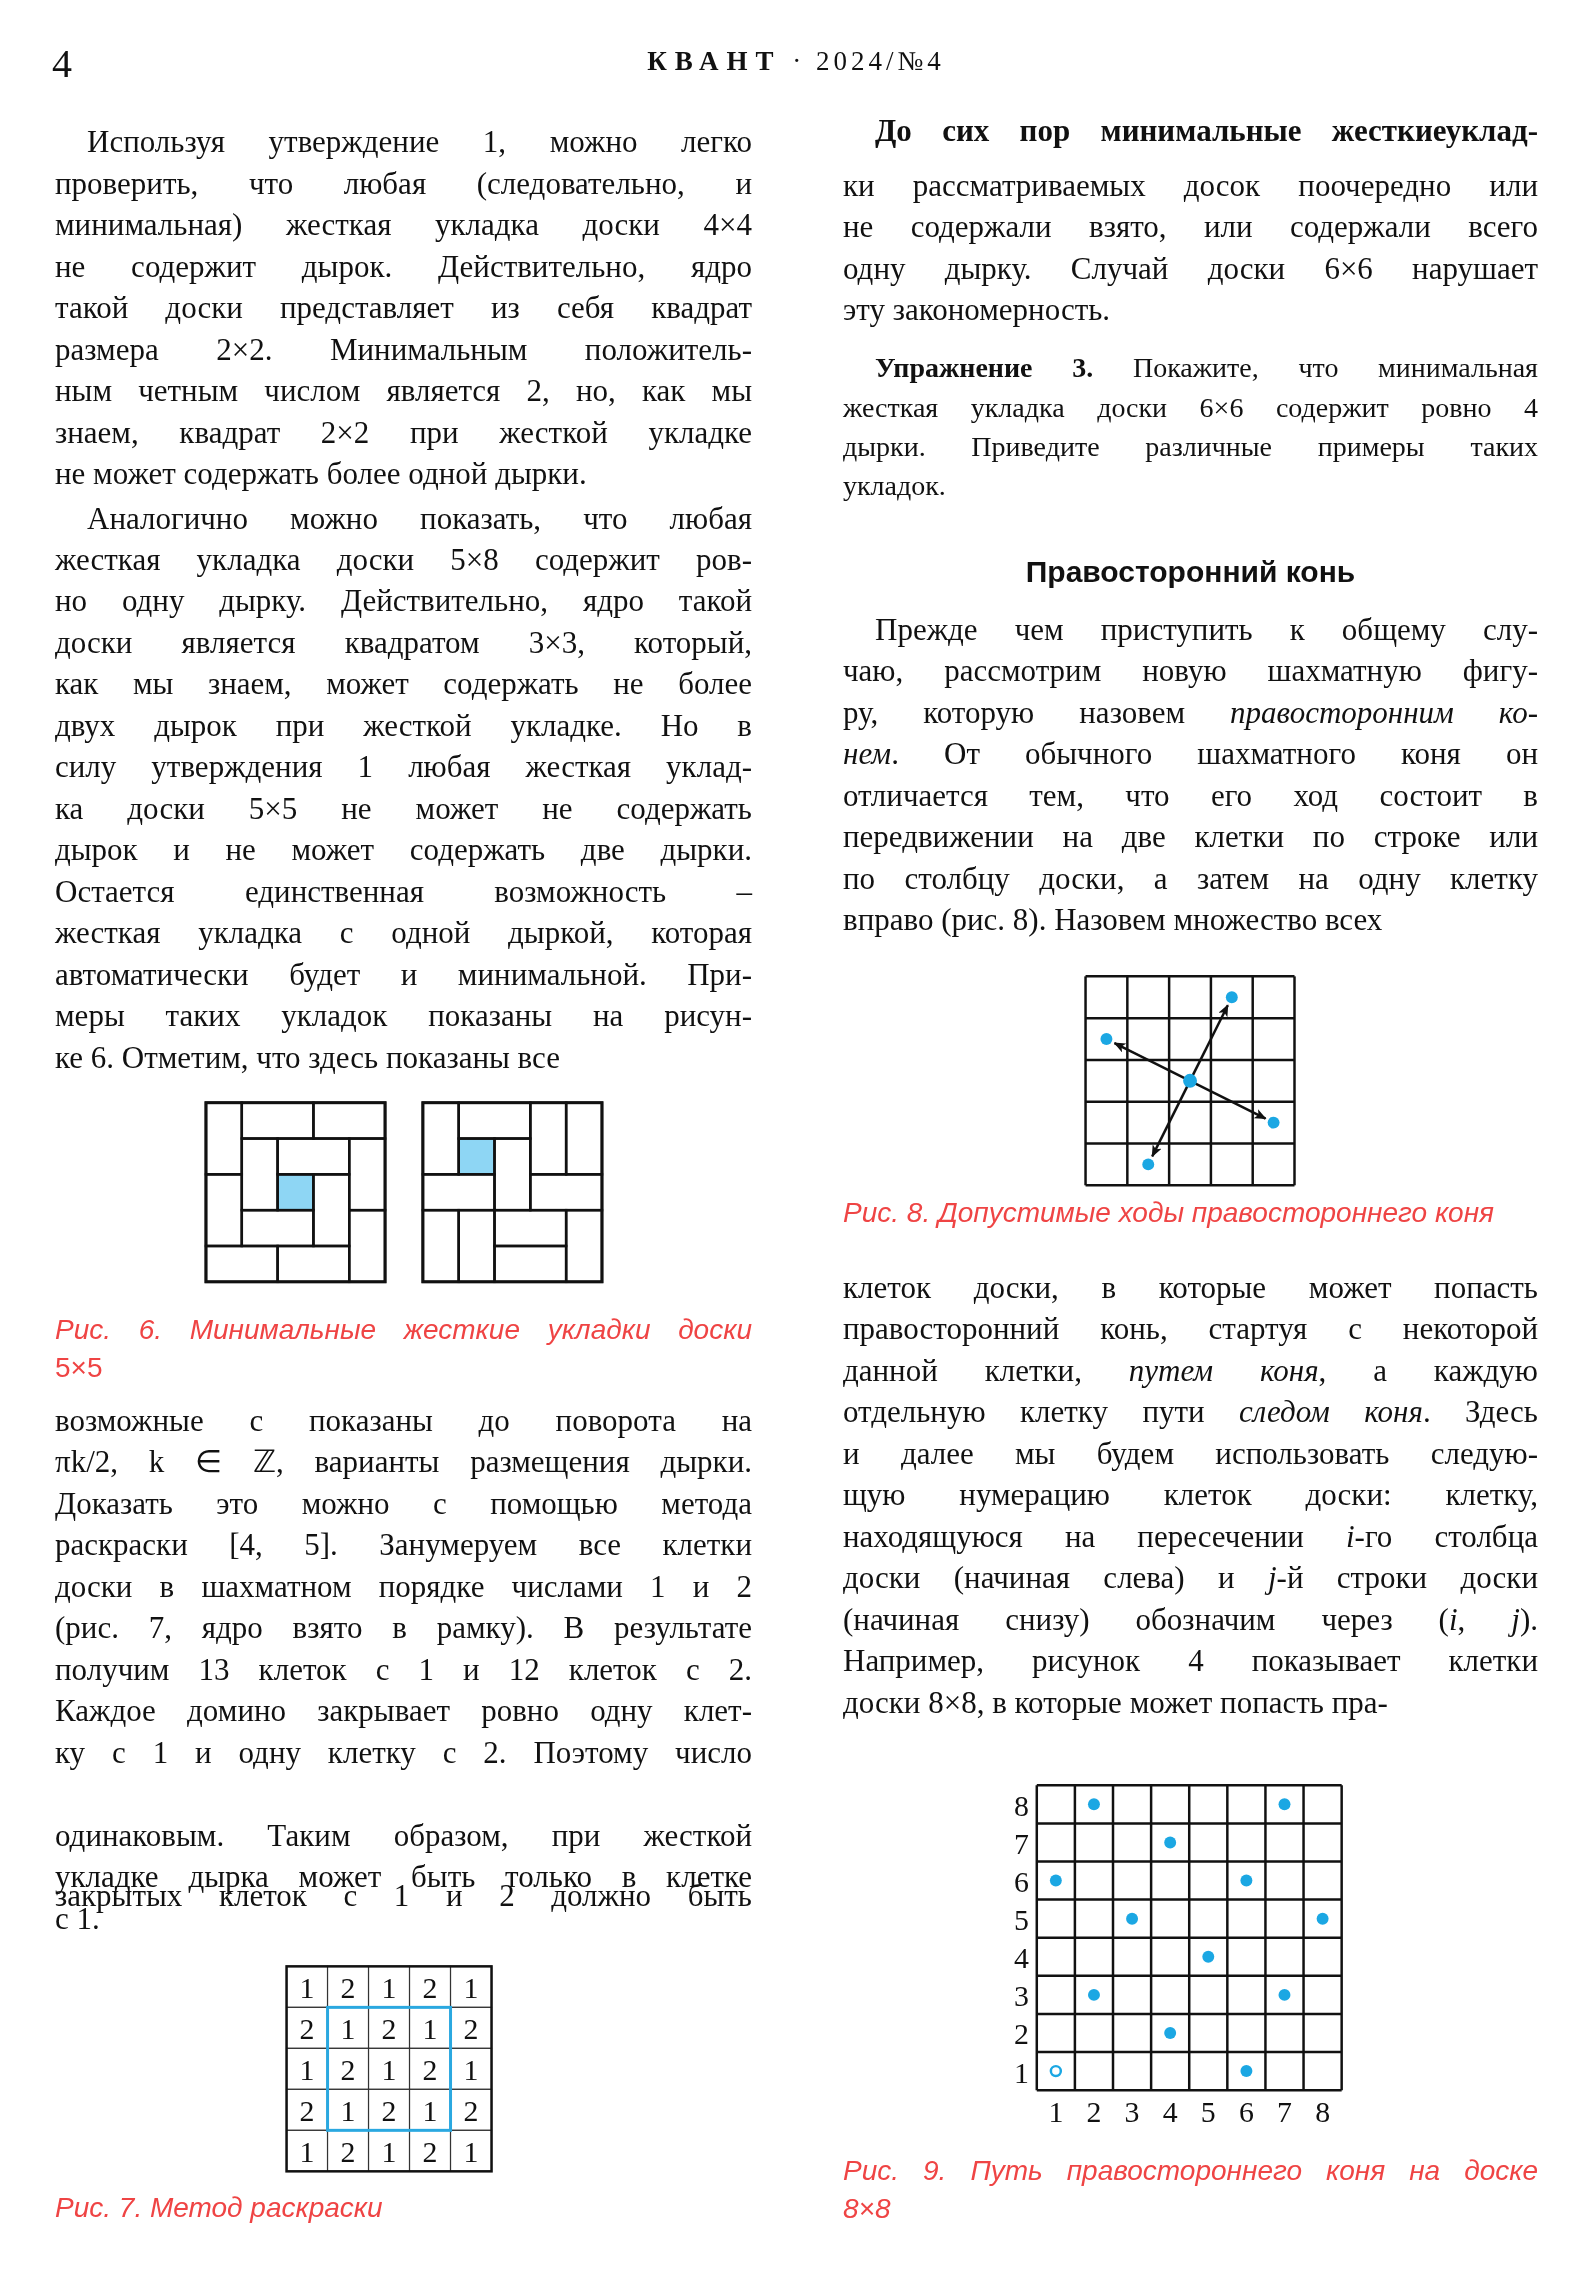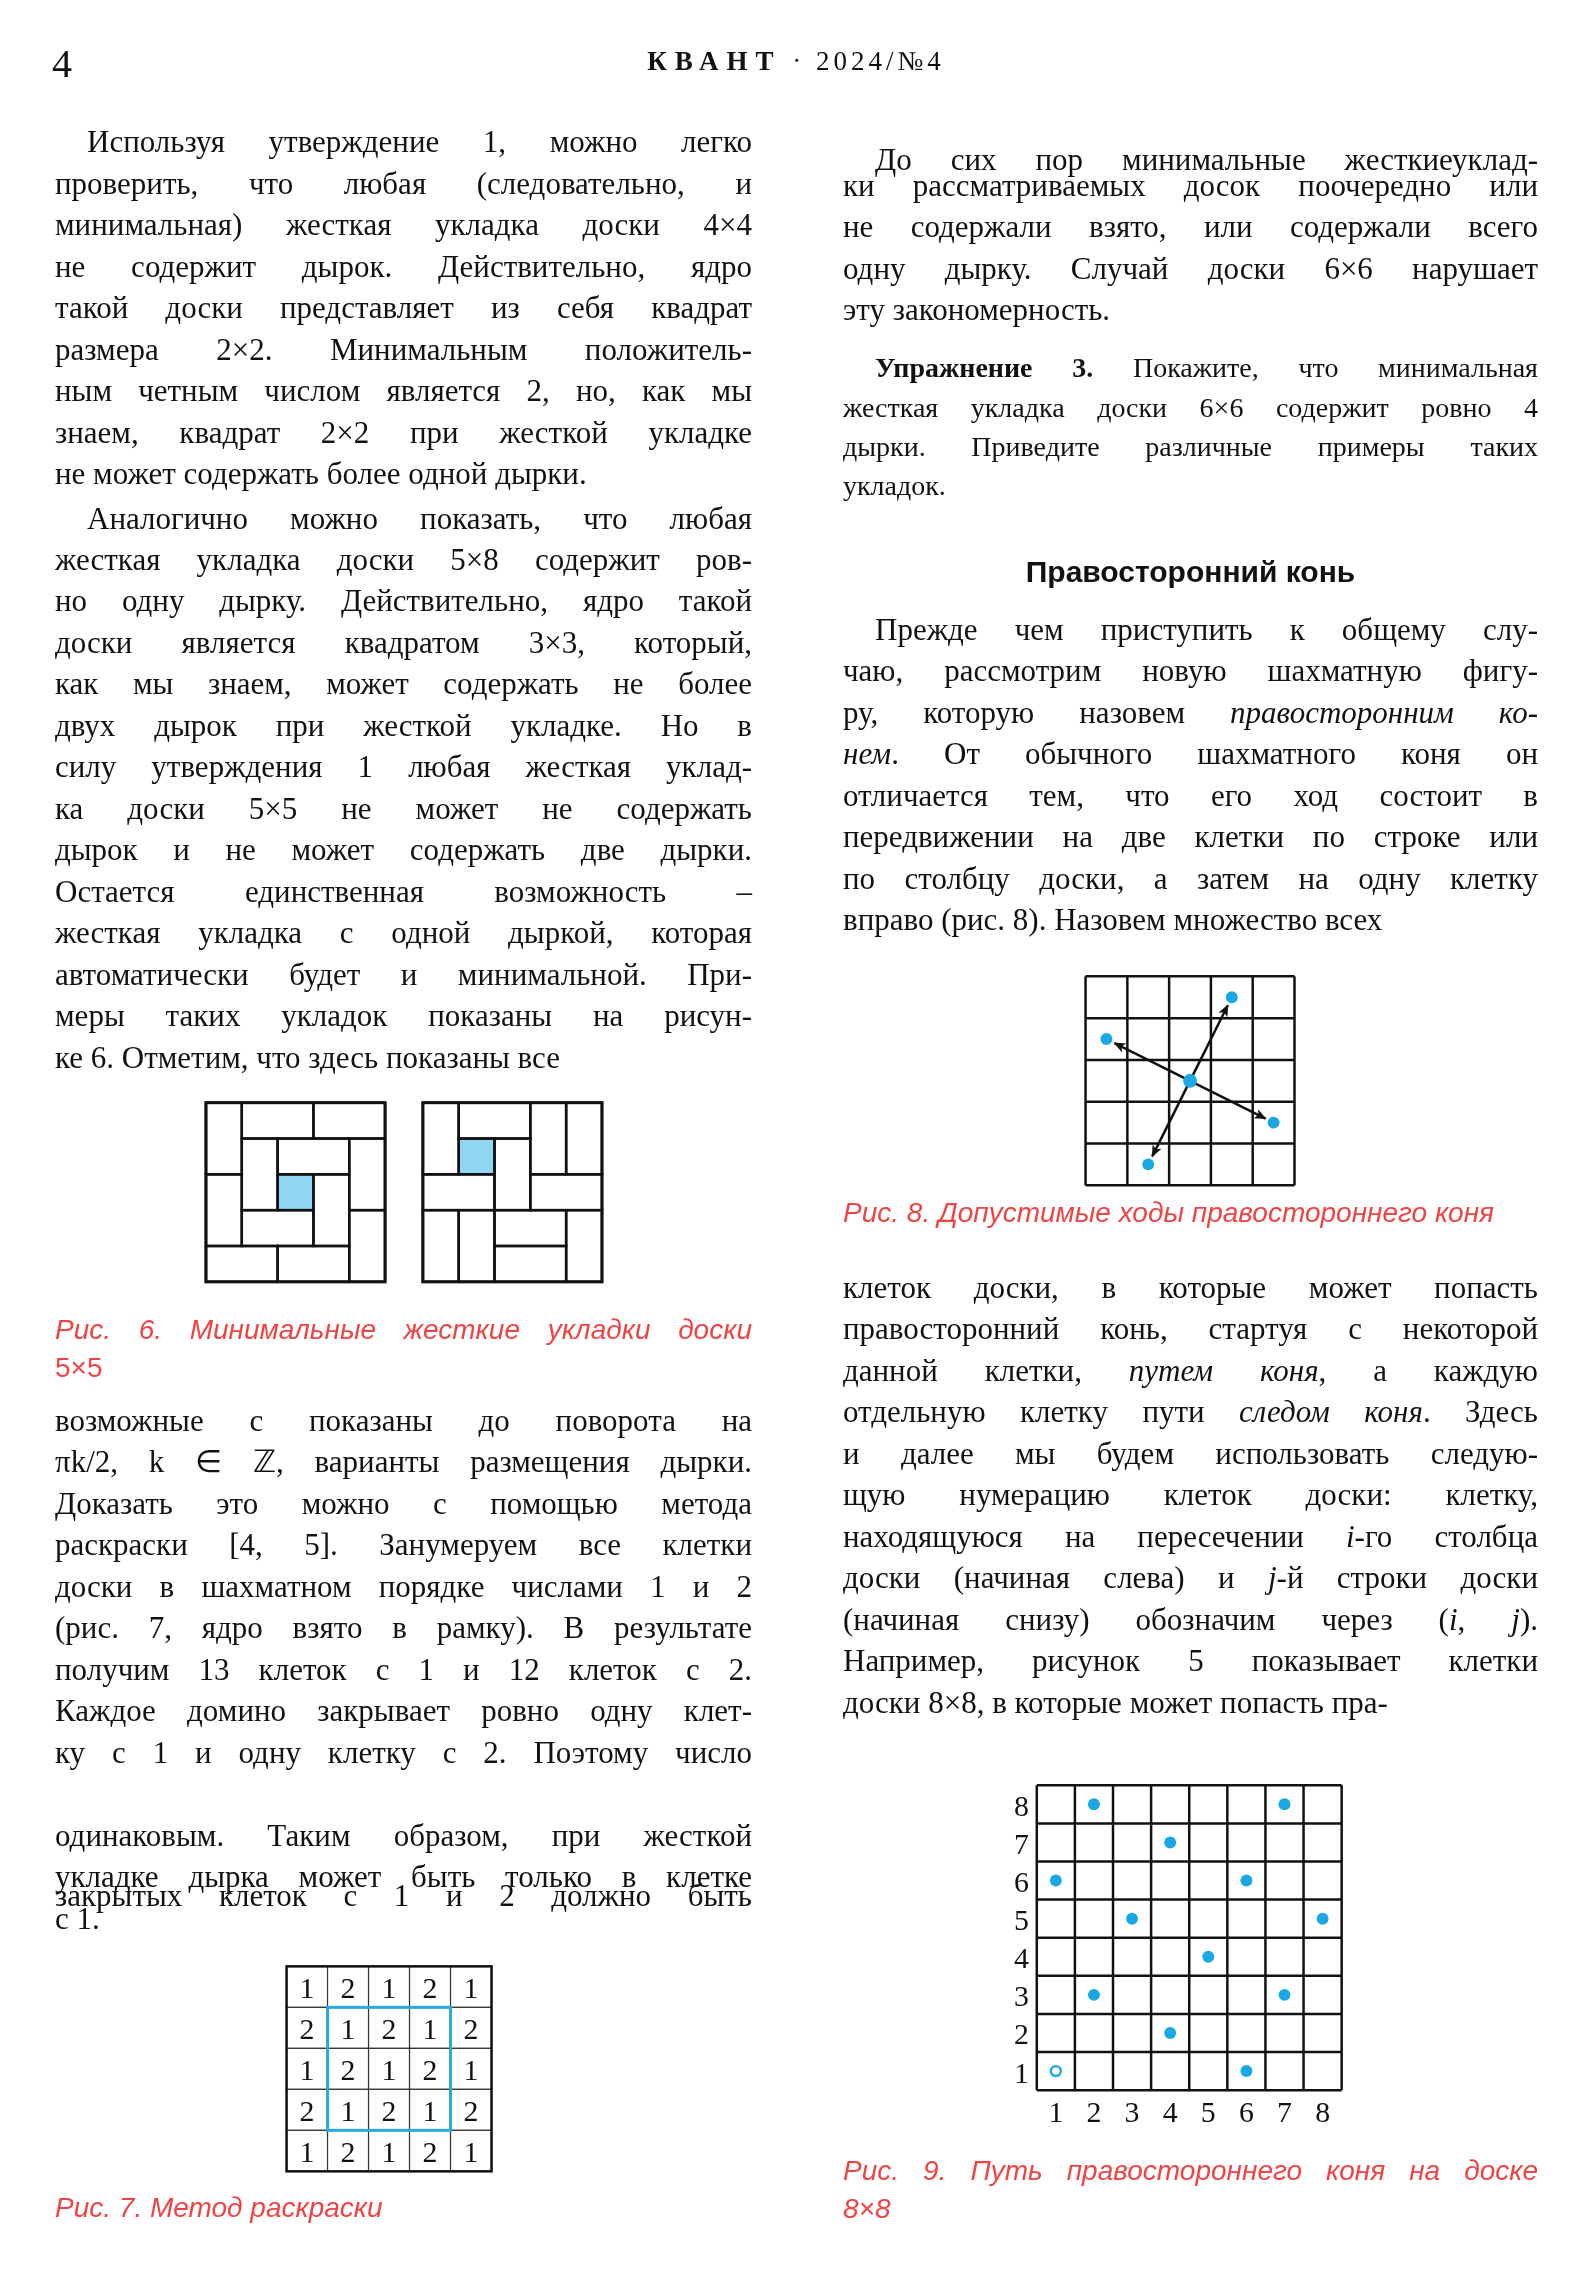--- a/index.html
+++ b/index.html
@@ -68,21 +68,21 @@
     <div class="line col-left" style="top: 1607px;">(рис. 7, ядро взято в рамку). В результате</div>
     <div class="line col-left" style="top: 1649px;">получим 13 клеток с 1 и 12 клеток с 2.</div>
     <div class="line col-left" style="top: 1690px;">Каждое домино закрывает ровно одну клет-</div>
     <div class="line col-left" style="top: 1732px;">ку с 1 и одну клетку с 2. Поэтому число</div>
     <div class="line col-left" style="top: 1875px;">закрытых клеток с 1 и 2 должно быть</div>
     <div class="line col-left" style="top: 1815px;">одинаковым. Таким образом, при жесткой</div>
     <div class="line col-left" style="top: 1856px;">укладке дырка может быть только в клетке</div>
     <div class="line col-left last" style="top: 1898px;">с 1.</div>
   </div>
 <div id="right-text">
-    <div class="line col-right indent" style="top: 139px;">До сих пор минимальные жесткиеуклад-</div>
+    <div class="line col-right indent" style="top: 110px; font-weight: bold;">До сих пор минимальные жесткиеуклад-</div>
     <div class="line col-right" style="top: 165px;">ки рассматриваемых досок поочередно или</div>
     <div class="line col-right" style="top: 206px;">не содержали взято, или содержали всего</div>
     <div class="line col-right" style="top: 248px;">одну дырку. Случай доски 6×6 нарушает</div>
     <div class="line col-right last" style="top: 289px;">эту закономерность.</div>
     <div class="line col-right ex indent" style="top: 348px;"><b>Упражнение 3. </b>Покажите, что минимальная</div>
     <div class="line col-right ex" style="top: 388px;">жесткая укладка доски 6×6 содержит ровно 4</div>
     <div class="line col-right ex" style="top: 427px;">дырки. Приведите различные примеры таких</div>
     <div class="line col-right ex last" style="top: 466px;">укладок.</div>
     <div class="line col-right indent" style="top: 609px;">Прежде чем приступить к общему слу-</div>
     <div class="line col-right" style="top: 650px;">чаю, рассмотрим новую шахматную фигу-</div>
@@ -94,21 +94,21 @@
     <div class="line col-right last" style="top: 899px;">вправо (рис. 8). Назовем множество всех</div>
     <div class="line col-right" style="top: 1267px;">клеток доски, в которые может попасть</div>
     <div class="line col-right" style="top: 1308px;">правосторонний конь, стартуя с некоторой</div>
     <div class="line col-right" style="top: 1350px;">данной клетки, <i>путем коня</i>, а каждую</div>
     <div class="line col-right" style="top: 1391px;">отдельную клетку пути <i>следом коня</i>. Здесь</div>
     <div class="line col-right" style="top: 1433px;">и далее мы будем использовать следую-</div>
     <div class="line col-right" style="top: 1474px;">щую нумерацию клеток доски: клетку,</div>
     <div class="line col-right" style="top: 1516px;">находящуюся на пересечении <i>i</i>-го столбца</div>
     <div class="line col-right" style="top: 1557px;">доски (начиная слева) и <i>j</i>-й строки доски</div>
     <div class="line col-right" style="top: 1599px;">(начиная снизу) обозначим через (<i>i</i>, <i>j</i>).</div>
-    <div class="line col-right" style="top: 1640px;">Например, рисунок 5 показывает клетки</div>
+    <div class="line col-right" style="top: 1640px;">Например, рисунок 4 показывает клетки</div>
     <div class="line col-right last" style="top: 1682px;">доски 8×8, в которые может попасть пра-</div>
   </div>
 
 <div class="heading">Правосторонний конь</div>
 
 <svg id="fig6" style="left:0;top:0;width:1592px;height:2289px;pointer-events:none" viewBox="0 0 1600 2300" width="1592" height="2289">
     <rect x="279" y="1180" width="36" height="36" fill="#8ed6f4"></rect>
     <rect x="207" y="1108" width="36" height="72" fill="none" stroke="#111" stroke-width="2.5"></rect>
     <rect x="243" y="1108" width="72" height="36" fill="none" stroke="#111" stroke-width="2.5"></rect>
     <rect x="315" y="1108" width="72" height="36" fill="none" stroke="#111" stroke-width="2.5"></rect>

